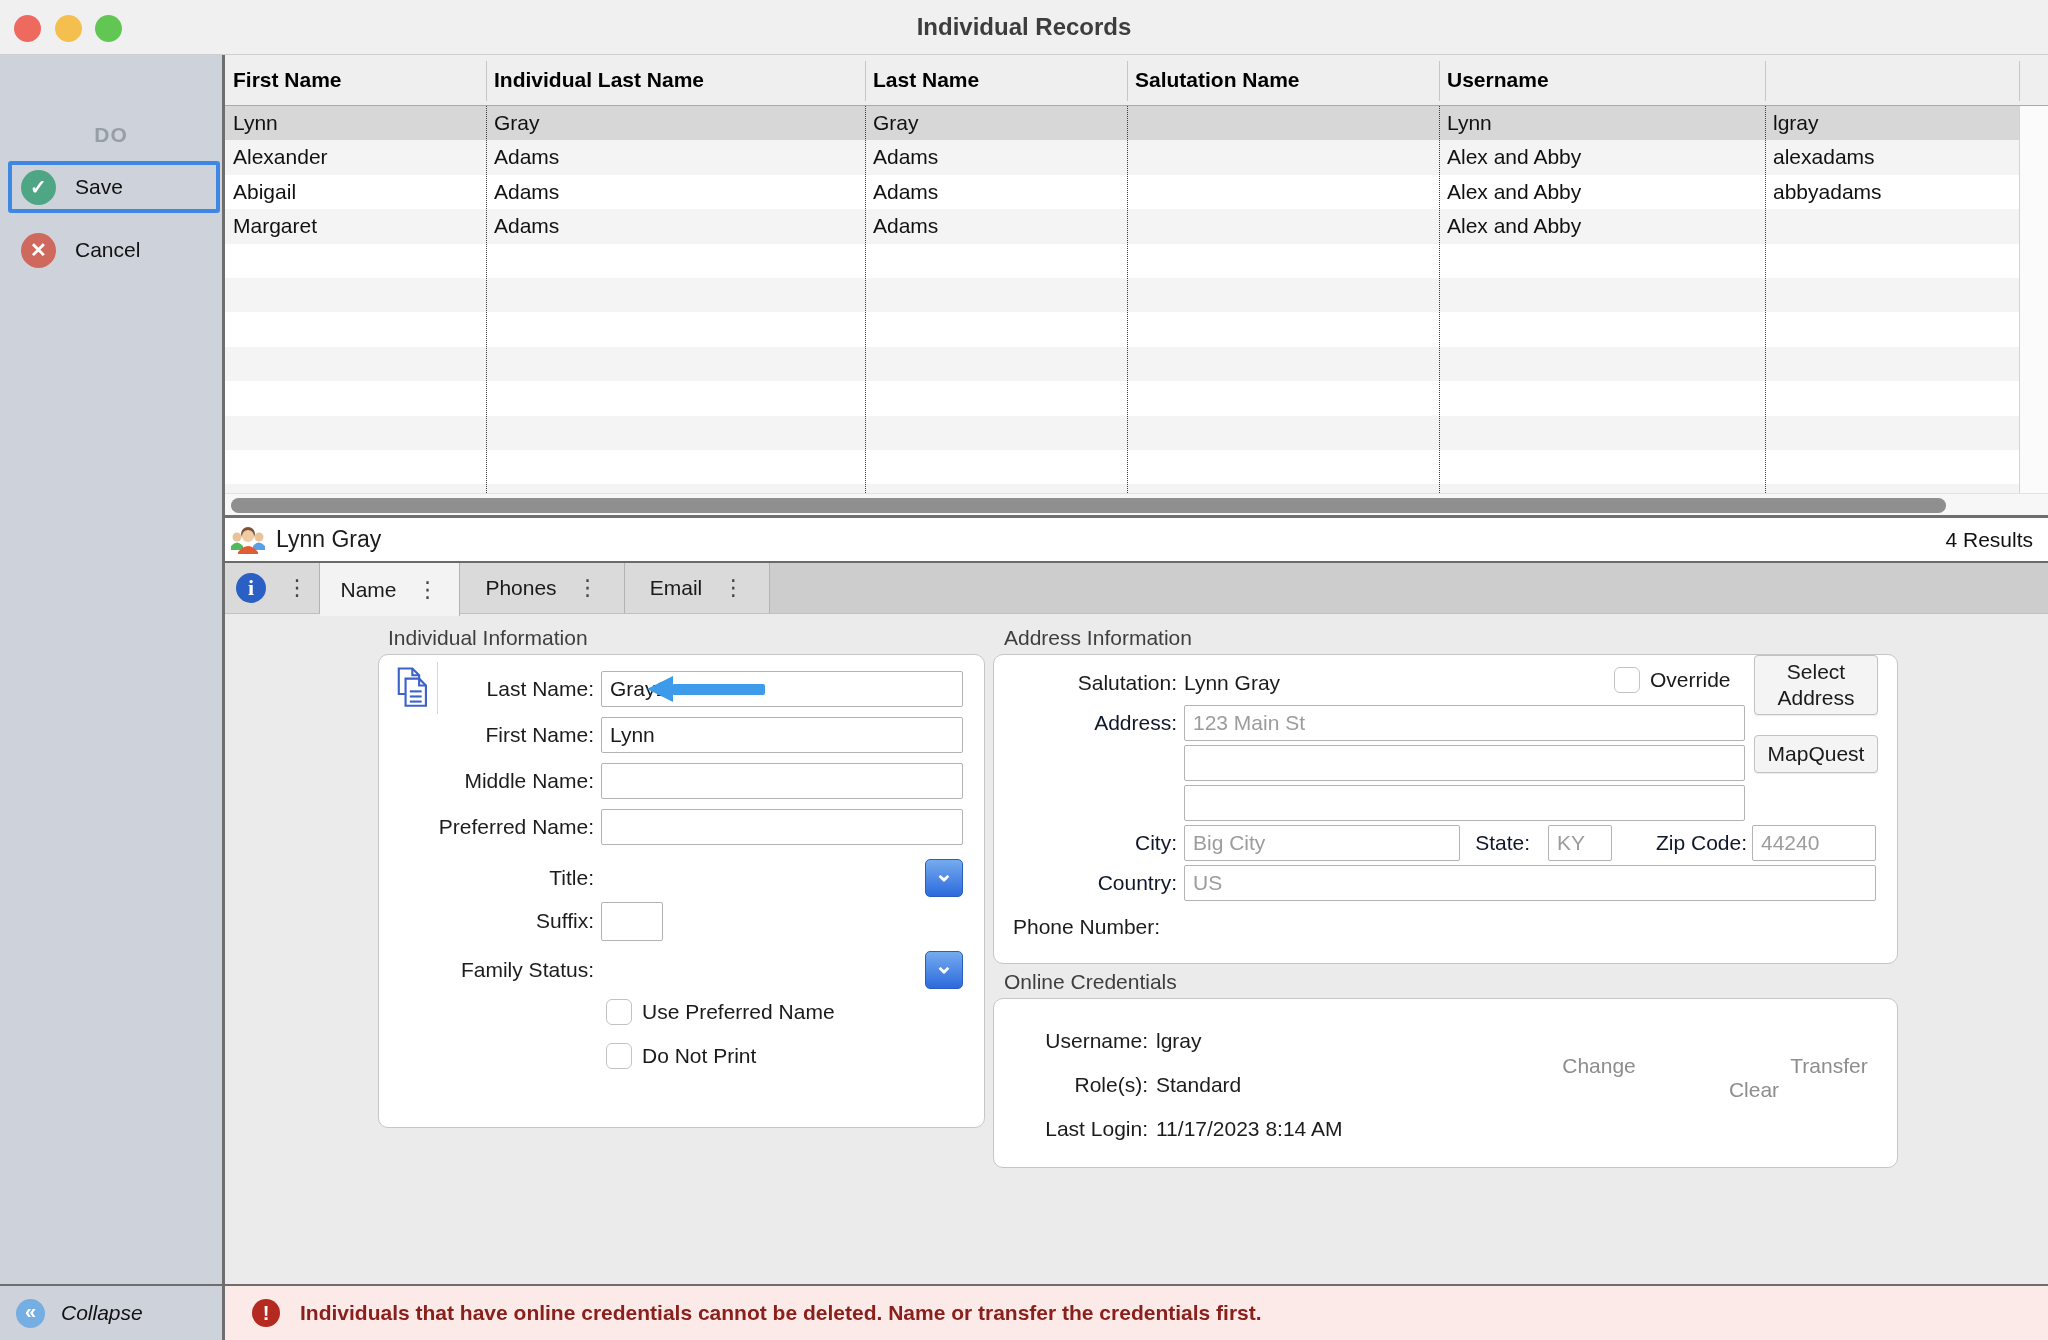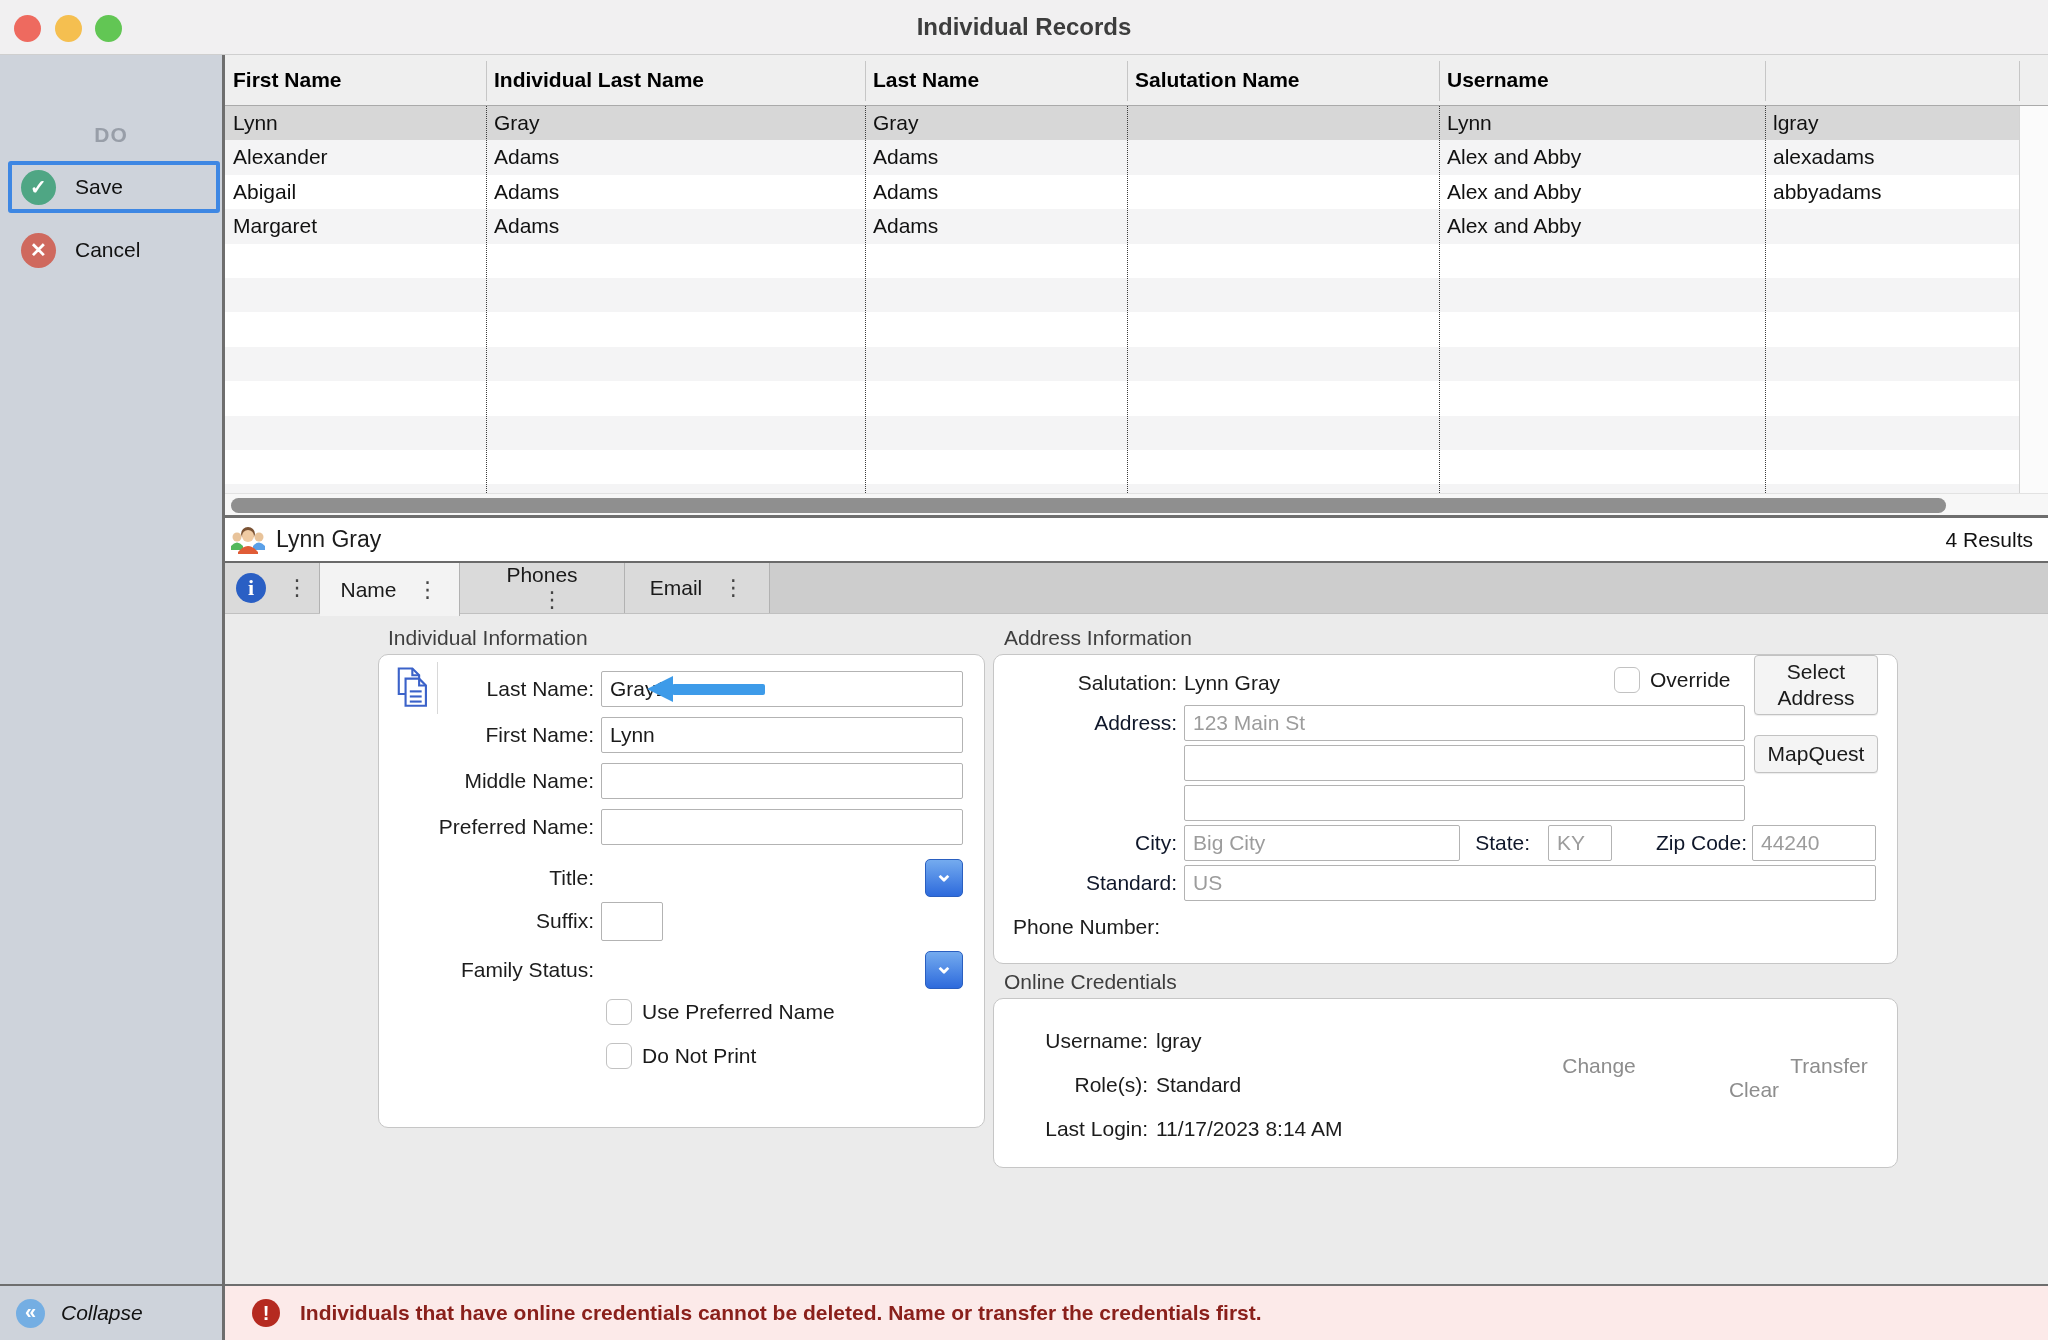--- a/index.html
+++ b/index.html
@@ -59,21 +59,21 @@
   .rec-results { position:absolute; right:15px; font-size:21px; color:#111; }
   .line-b { left:222px; top:561px; width:1826px; height:2px; background:#6a6a6a; z-index:20; }
 
   
   .tabbar { left:225px; top:563px; width:1823px; height:51px; background:#cdcdcd; border-bottom:1px solid #c0c0c0; }
   .tab { position:absolute; top:0; height:50px; background:#dadada; border-right:1px solid #b2b2b2;
          display:flex; align-items:center; justify-content:center; font-size:21px; color:#1a1a1a; }
   .tab .dots { font-size:22px; color:#444; margin-left:20px; }
   .tab-info { left:0; width:95px; border-left:none; }
   .tab-name { left:95px; width:140px; background:#f3f3f3; height:53px; z-index:6; }
-  .tab-phones { left:235px; width:165px;flex-direction:column; }
+  .tab-phones { left:235px; width:165px; }
   .tab-email { left:400px; width:145px; }
   .info-circle { width:30px; height:30px; border-radius:50%; background:#2a5fc4; color:#fff;
                  font-family:"Liberation Serif", serif; font-weight:bold; font-size:22px;
                  display:flex; align-items:center; justify-content:center; }
 
   
   .section-label { font-size:21px; color:#3e3e3e; }
   .panel { background:#fff; border:1px solid #c6c6c6; border-radius:10px; }
   .flabel { position:absolute; font-size:21px; color:#1c1c1c; text-align:right; line-height:36px; white-space:nowrap; }
   .flabel.dim, .dimtxt { color:#0f172a; }
@@ -281,21 +281,21 @@
     <input class="tinput dim" style="left: 190px; top: 50px; width: 561px;" value="123 Main St">
     <input class="tinput dim" style="left: 190px; top: 90px; width: 561px;" value="">
     <input class="tinput dim" style="left: 190px; top: 130px; width: 561px;" value="">
     <div class="gbtn" style="left:760px; top:80px; width:124px; height:38px;">MapQuest</div>
     <div class="flabel dim" style="left:0; top:170px; width:183px;">City:</div>
     <input class="tinput dim" style="left: 190px; top: 170px; width: 276px;" value="Big City">
     <div class="flabel dim" style="left:454px; top:170px; width:82px;text-align:right;">State:</div>
     <input class="tinput dim" style="left: 554px; top: 170px; width: 64px;" value="KY">
     <div class="flabel dim" style="left:630px; top:170px; width:123px;">Zip Code:</div>
     <input class="tinput dim" style="left: 758px; top: 170px; width: 124px;" value="44240">
-    <div class="flabel dim" style="left:0; top:210px; width:183px;">Standard:</div>
+    <div class="flabel dim" style="left:0; top:210px; width:183px;">Country:</div>
     <input class="tinput dim" style="left: 190px; top: 210px; width: 692px;" value="US">
     <div class="flabel" style="left:19px; top:254px; width:250px; text-align:left;">Phone Number:</div>
   </div>
 
   <div class="abs section-label" style="left:1004px; top:970px;">Online Credentials</div>
   <div class="abs panel" style="left:993px; top:998px; width:905px; height:170px;">
     <div class="flabel" style="left:0; top:28px; width:154px; line-height:28px;">Username:</div>
     <div class="flabel" style="left:162px; top:28px; width:360px; text-align:left; line-height:28px;">lgray</div>
     <div class="flabel" style="left:0; top:72px; width:154px; line-height:28px;">Role(s):</div>
     <div class="flabel" style="left:162px; top:72px; width:360px; text-align:left; line-height:28px;">Standard</div>

